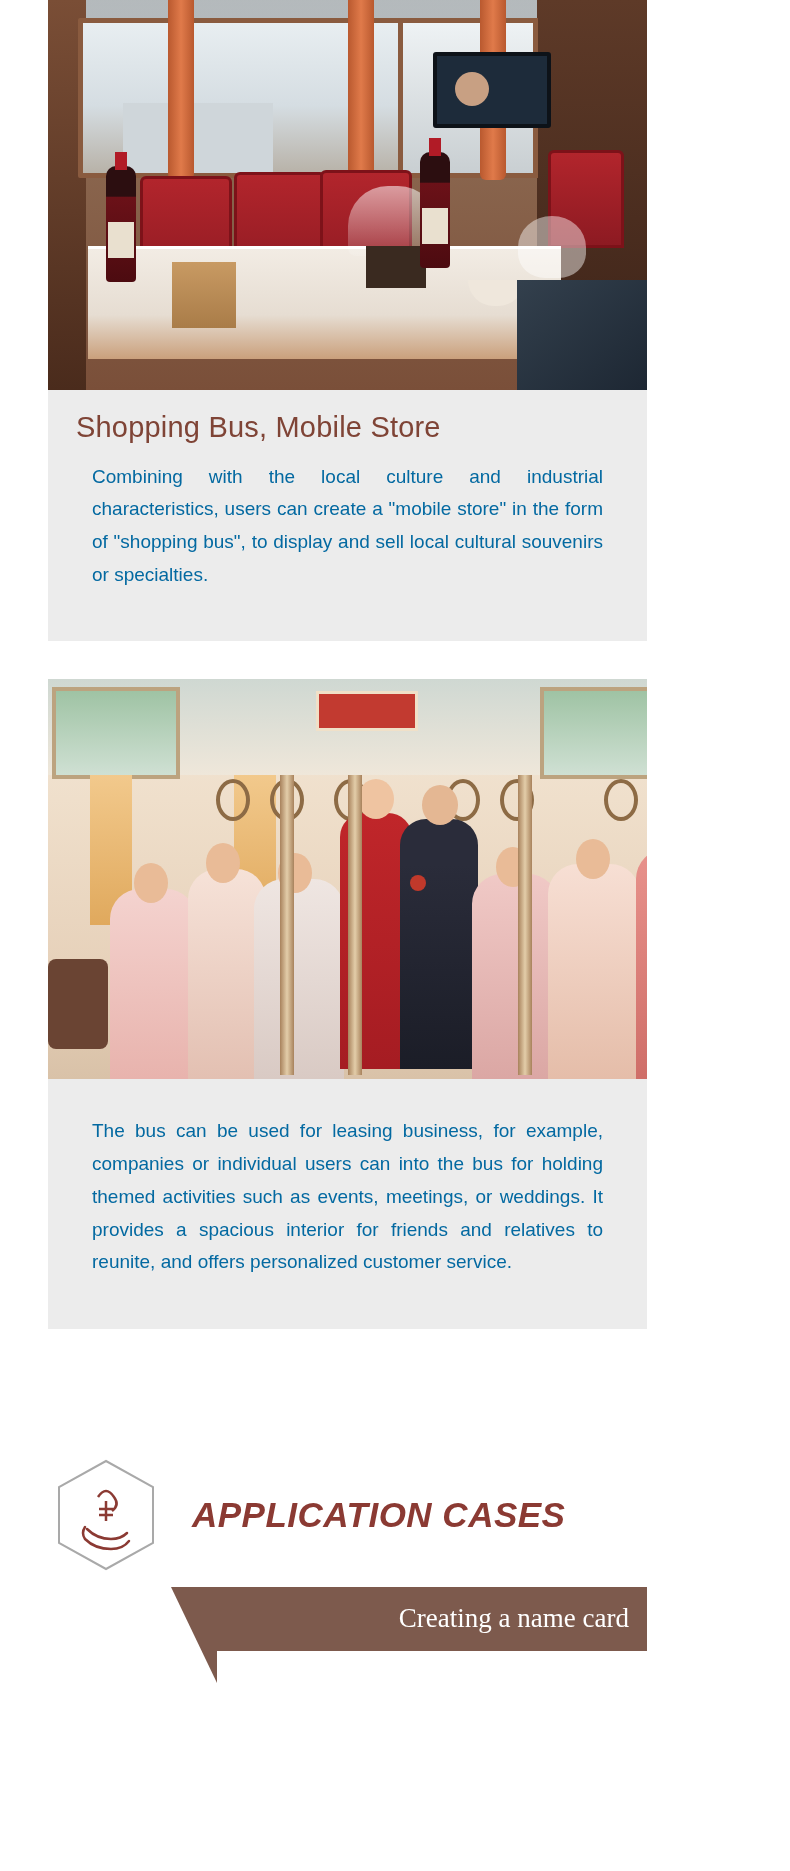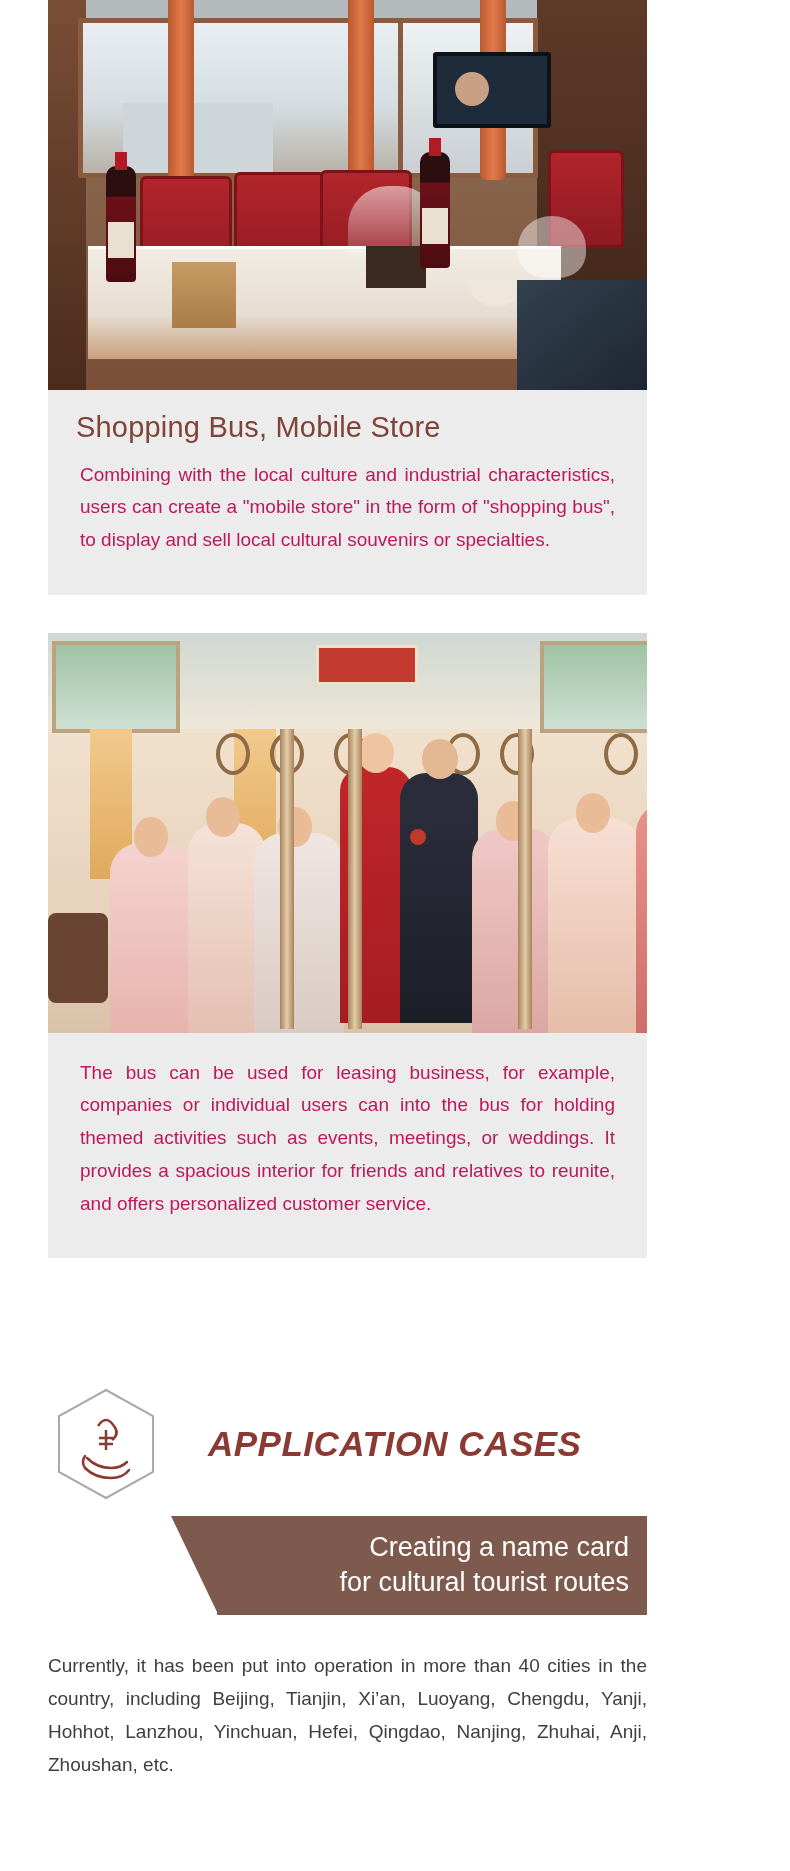--- a/index.html
+++ b/index.html
@@ -41,23 +41,23 @@
     font-size: 29px;
     color: #7f4436;
     font-weight: 400;
     letter-spacing: .2px;
     margin: 0 0 14px 0;
     line-height: 1.2;
   }
   .card-text {
     font-size: 19px;
     line-height: 1.72;
-    color: #be185d;
+    color: #0369a1;
     text-align: justify;
-    margin: 4px;
+    margin: 16px;
   }
   .gap-sm { height: 38px; }
   .gap-lg { height: 128px; }
   .card2 .card-photo { height: 400px; }
 
   
   .ph1 {
     background:
       linear-gradient(to bottom, rgba(0,0,0,.12), rgba(0,0,0,0) 40%),
       linear-gradient(to bottom, #cdd3d6 0%, #b9c0c4 28%, #8d6a52 30%, #7a4f39 100%);
@@ -267,41 +267,42 @@
   }
 
   
   .cases {
     margin-top: 0;
     padding: 0 48px;
   }
   .cases-head {
     display: flex;
     align-items: center;
-    gap: 50px;
+    gap: 34px;
     padding-left: 6px;
   }
   .hexagon {
     width: 104px; height: 116px;
     position: relative;
     flex: 0 0 auto;
   }
   .hexagon svg { display: block; }
   .cases-title {
     font-size: 35px;
     font-weight: bold;
     font-style: italic;
     color: #8b3a33;
     letter-spacing: .5px;
     margin: 0;
   }
   .banner-wrap {
     display: flex;
     justify-content: flex-end;
     margin-top: 14px;
+    font-family: Liberation Serif, serif;
   }
   .banner {
     position: relative;
     background: #7d5a4d;
     color: #fff;
     font-size: 27px;
     line-height: 1.28;
     padding: 14px 18px 16px 58px;
     text-align: right;
     width: 430px;
@@ -418,20 +419,18 @@
           <path d="M33 72 q10 10 24 10 q10 0 16 -6" stroke="#8b3a33" stroke-width="2.5" fill="none" stroke-linecap="round"></path>
           <path d="M31 70 q-4 6 0 12 q10 10 26 10 q12 0 18 -8" stroke="#8b3a33" stroke-width="2.5" fill="none" stroke-linecap="round"></path>
         </svg>
       </div>
       <h2 class="cases-title">APPLICATION CASES</h2>
     </div>
 
     <div class="banner-wrap">
       <div class="banner">
         <span class="l1">Creating a name card</span>
-        <span class="l2">for cultural tourist routes</span>
       </div>
     </div>
 
-    <p class="cases-text">Currently, it has been put into operation in more than 40 cities in the country, including Beijing, Tianjin, Xi’an, Luoyang, Chengdu, Yanji, Hohhot, Lanzhou, Yinchuan, Hefei, Qingdao, Nanjing, Zhuhai, Anji, Zhoushan, etc.</p>
   </div>
 
 </div>
 
 </body></html>

